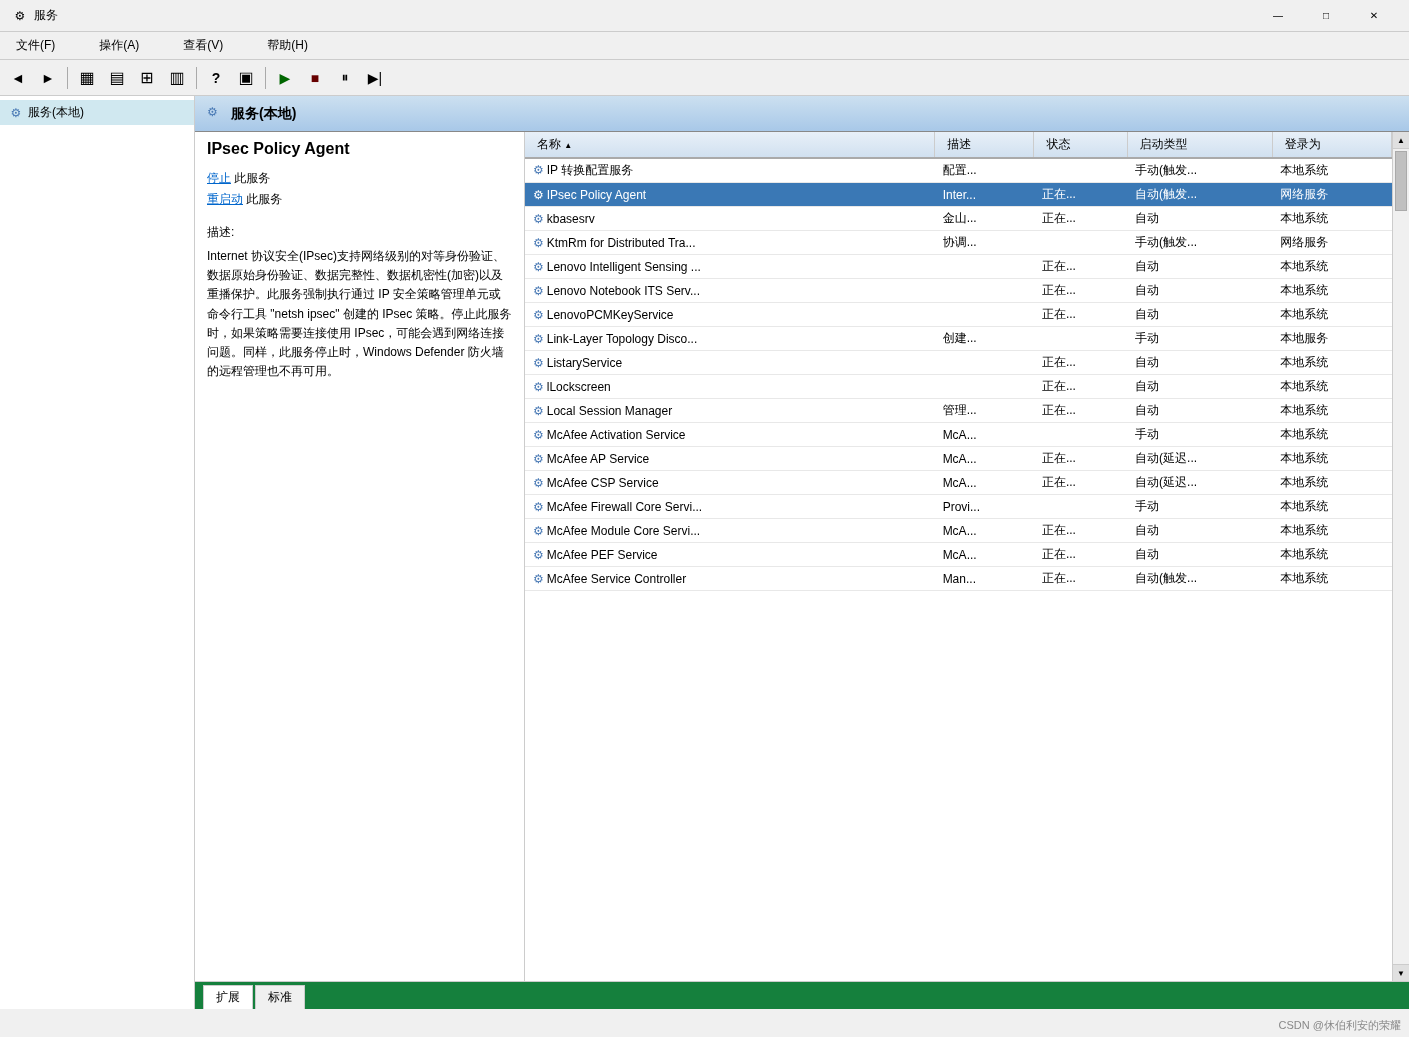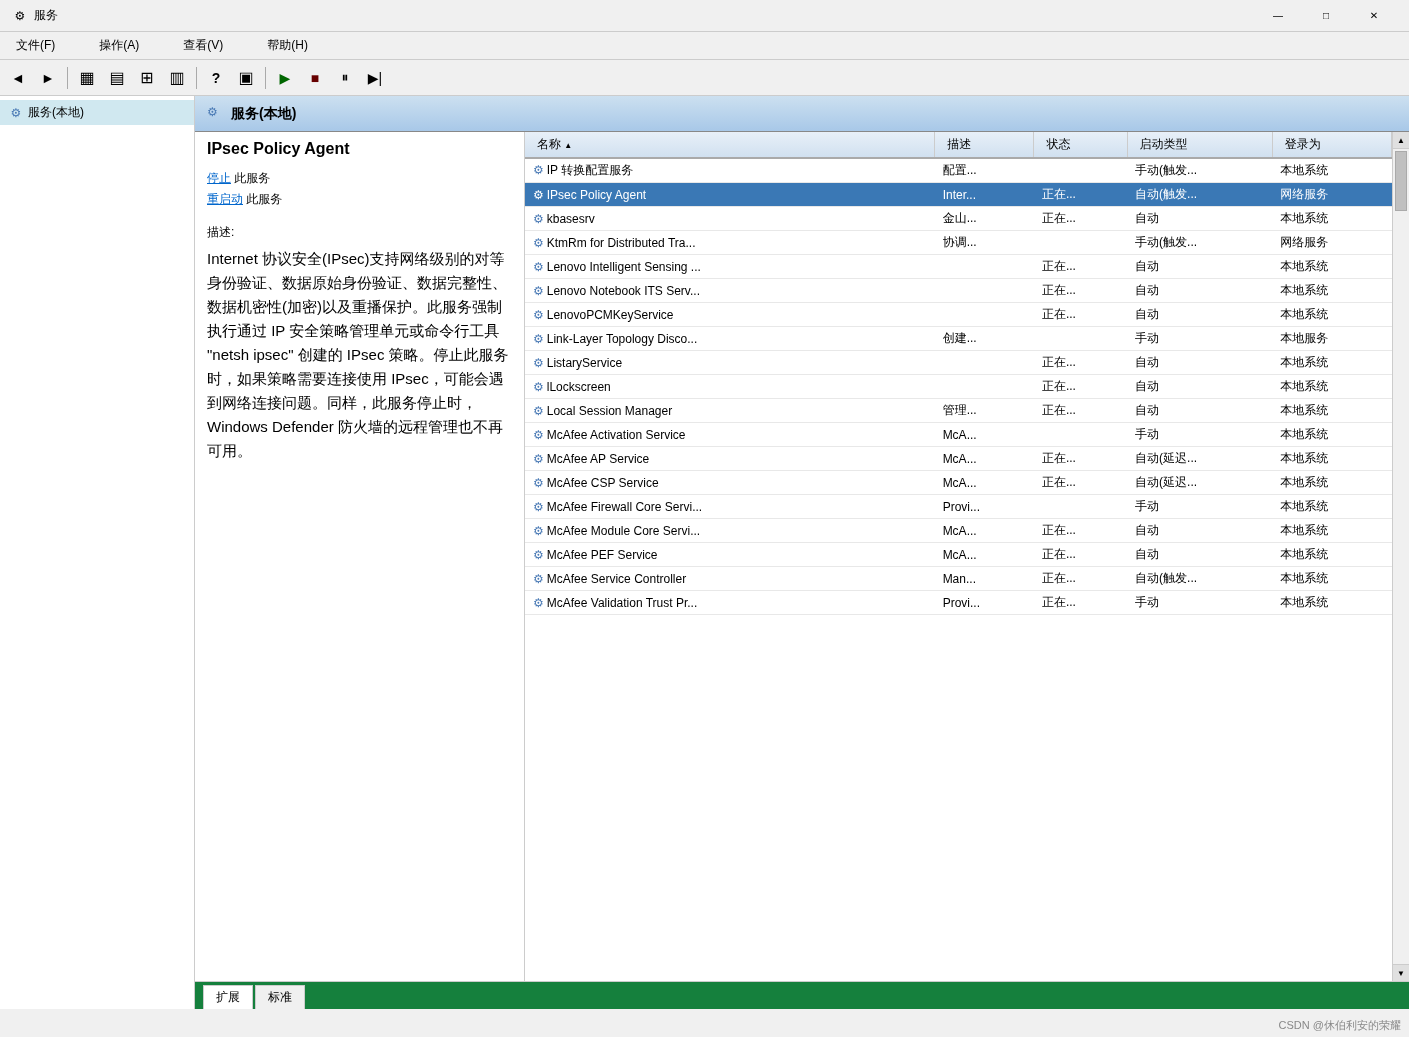--- a/index.html
+++ b/index.html
@@ -196,21 +196,21 @@
       display: inline;
     }
     .service-description-title {
       margin-top: 16px;
       margin-bottom: 6px;
       color: #000;
     }
     .service-description-text {
       color: #000;
       line-height: 1.6;
-      font-size: 15px;
+      font-size: 12px;
     }
 
     
     .right-panel {
       flex: 1;
       display: flex;
       flex-direction: column;
       overflow: hidden;
       position: relative;
     }
@@ -494,27 +494,20 @@
                   <td>自动</td>
                   <td>本地系统</td>
                 </tr>
                 <tr>
                   <td style="min-width: 220px;"><span style="color:#4a7ab5; font-size:12px; margin-right:3px;">⚙</span>McAfee Service Controller</td>
                   <td style="max-width: 80px;">Man...</td>
                   <td>正在...</td>
                   <td>自动(触发...</td>
                   <td>本地系统</td>
                 </tr>
-                <tr>
-                  <td style="min-width: 220px;"><span style="color:#4a7ab5; font-size:12px; margin-right:3px;">⚙</span>McAfee Validation Trust Pr...</td>
-                  <td style="max-width: 80px;">Provi...</td>
-                  <td>正在...</td>
-                  <td>手动</td>
-                  <td>本地系统</td>
-                </tr>
               </tbody>
           </table>
         </div>
       </div>
 
       <div style="width:17px; background:#f0f0f0; border-left:1px solid #ccc; display:flex; flex-direction:column;">
         <div style="height:17px; background:#e0e0e0; display:flex; align-items:center; justify-content:center; font-size:8px; cursor:pointer; border-bottom:1px solid #ccc;">▲</div>
         <div style="flex:1; background:#f0f0f0; position:relative;">
           <div style="background:#c0c0c0; height:60px; margin:2px 2px 0; border:1px solid #aaa;"></div>
         </div>

